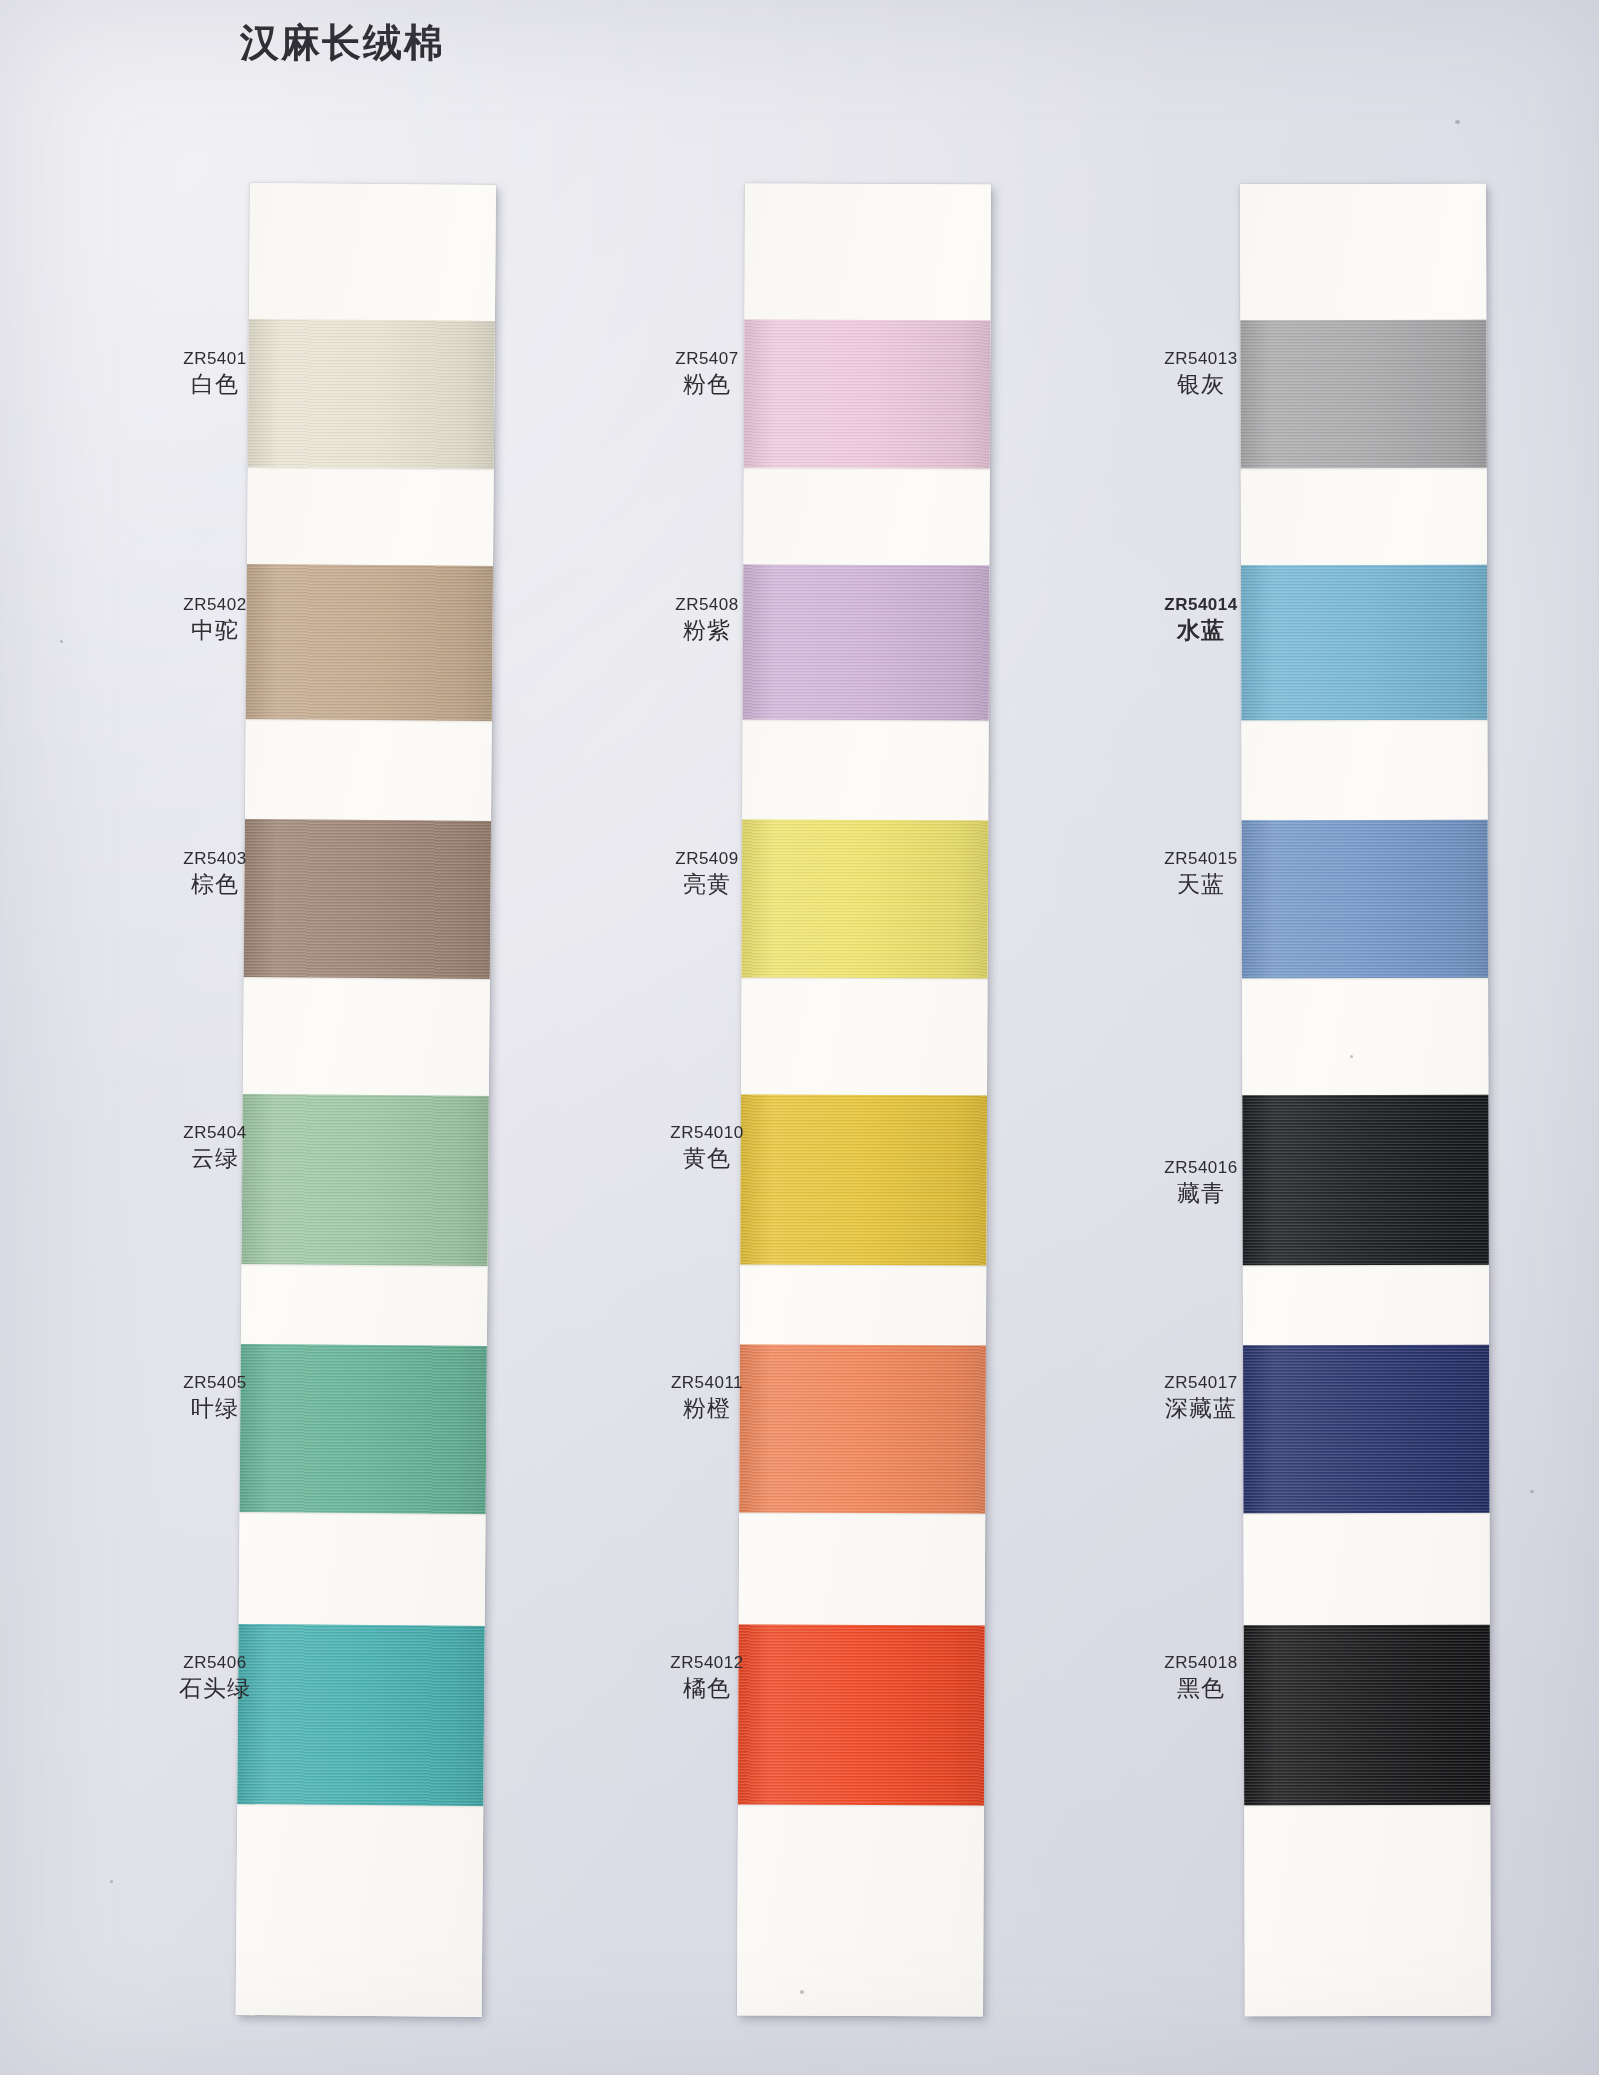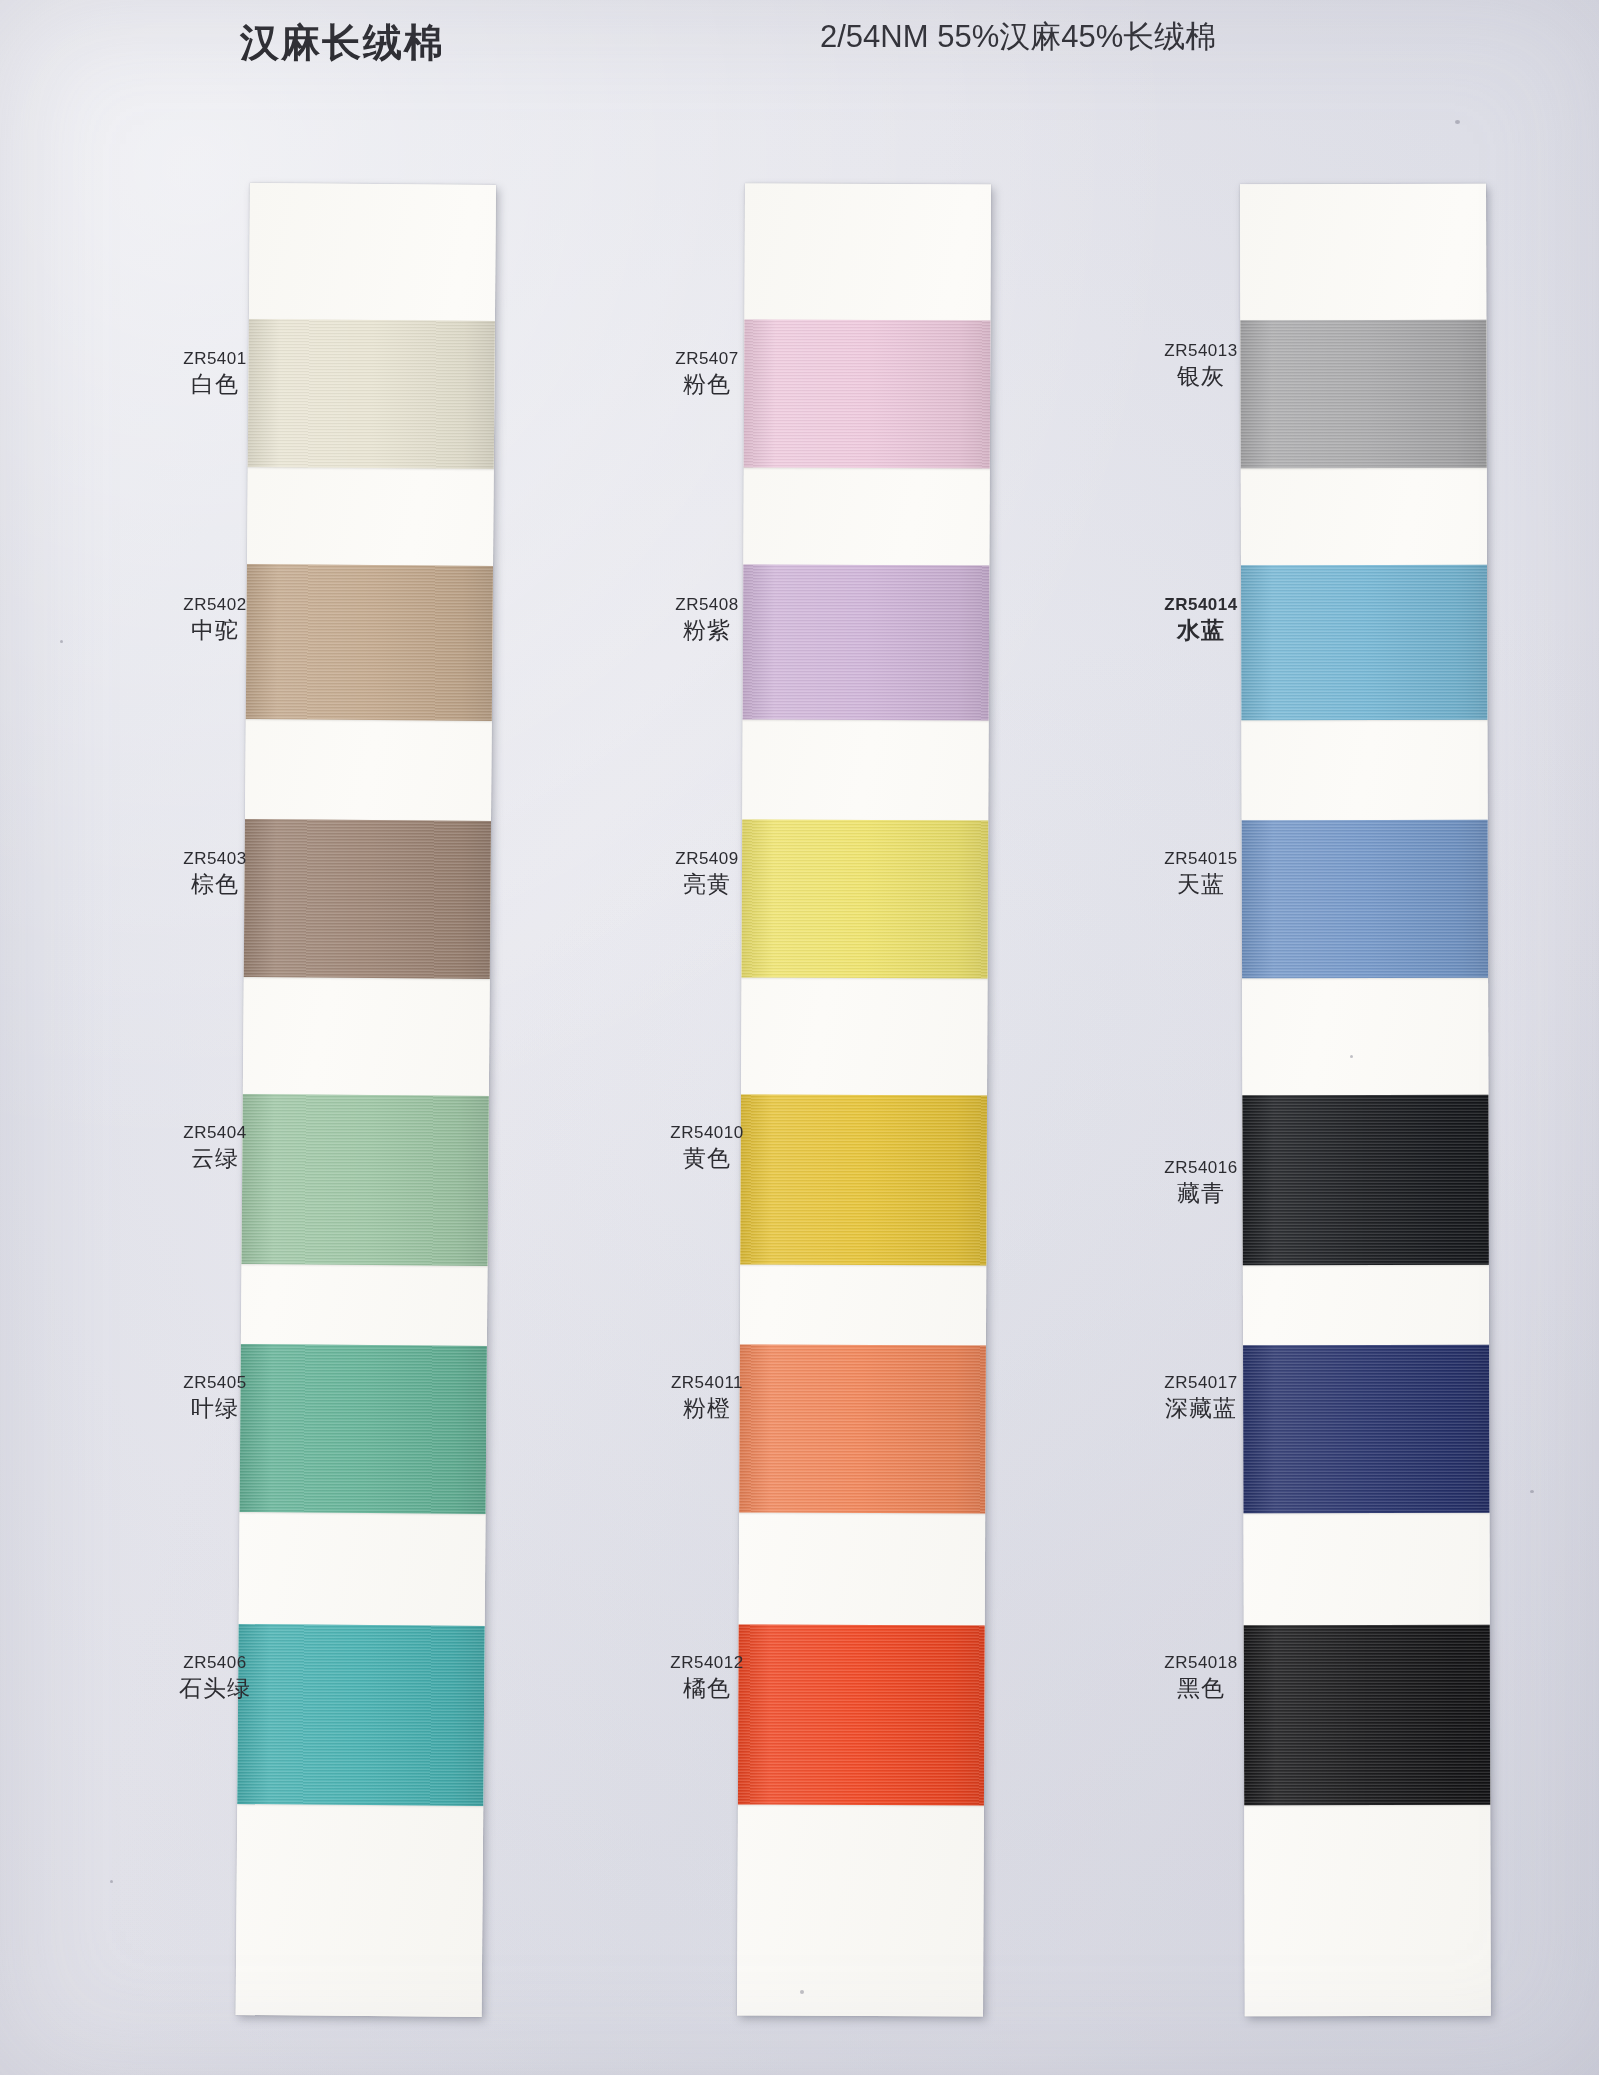--- a/index.html
+++ b/index.html
@@ -148,21 +148,20 @@
 </style>
 </head>
 <body>
 
 <div class="page">
 
   <div class="grain"></div>
 
   <div class="header-title">汉麻长绒棉</div>
 
-  <div class="header-subtitle">2/54NM 55%汉麻45%长绒棉</div>
 
   <div class="strip" id="strip-1">
     <div class="strip-inner" id="swatches-1">
         <div class="swatch" title="ZR5401 白色" style="top: 136px; height: 148px; background: rgb(232, 228, 210);"></div>
         <div class="swatch" title="ZR5402 中驼" style="top: 381px; height: 155px; background: rgb(195, 168, 140);"></div>
         <div class="swatch" title="ZR5403 棕色" style="top: 636px; height: 158px; background: rgb(156, 131, 115);"></div>
         <div class="swatch" title="ZR5404 云绿" style="top: 911px; height: 170px; background: rgb(157, 198, 164);"></div>
         <div class="swatch" title="ZR5405 叶绿" style="top: 1161px; height: 168px; background: rgb(98, 178, 150);"></div>
         <div class="swatch" title="ZR5406 石头绿" style="top: 1441px; height: 180px; background: rgb(69, 176, 176);"></div>
       </div>
@@ -236,21 +235,21 @@
       <div class="label" style="top: 1372px;">
         <span class="code">ZR54011</span>
         <span class="name">粉橙</span>
       </div>
       <div class="label" style="top: 1652px; text-align: center;">
         <span class="code">ZR54012</span>
         <span class="name">橘色</span>
       </div>
     </div>
   <div id="labels-3">
-      <div class="label" style="top: 340px; text-align: center;">
+      <div class="label" style="top: 348px; text-align: center;">
         <span class="code">ZR54013</span>
         <span class="name">银灰</span>
       </div>
       <div class="label" style="top: 594px; font-weight: bold;">
         <span class="code">ZR54014</span>
         <span class="name">水蓝</span>
       </div>
       <div class="label" style="top: 848px;">
         <span class="code">ZR54015</span>
         <span class="name">天蓝</span>

